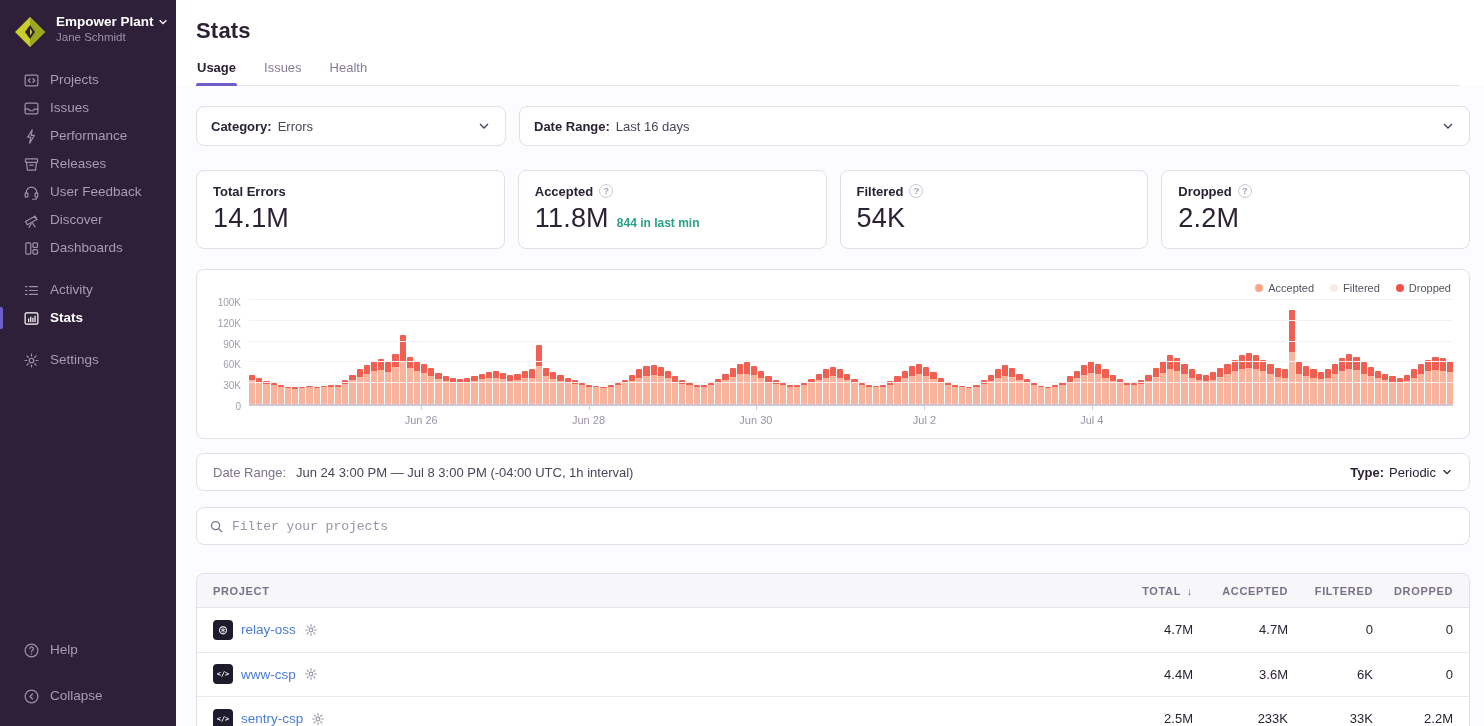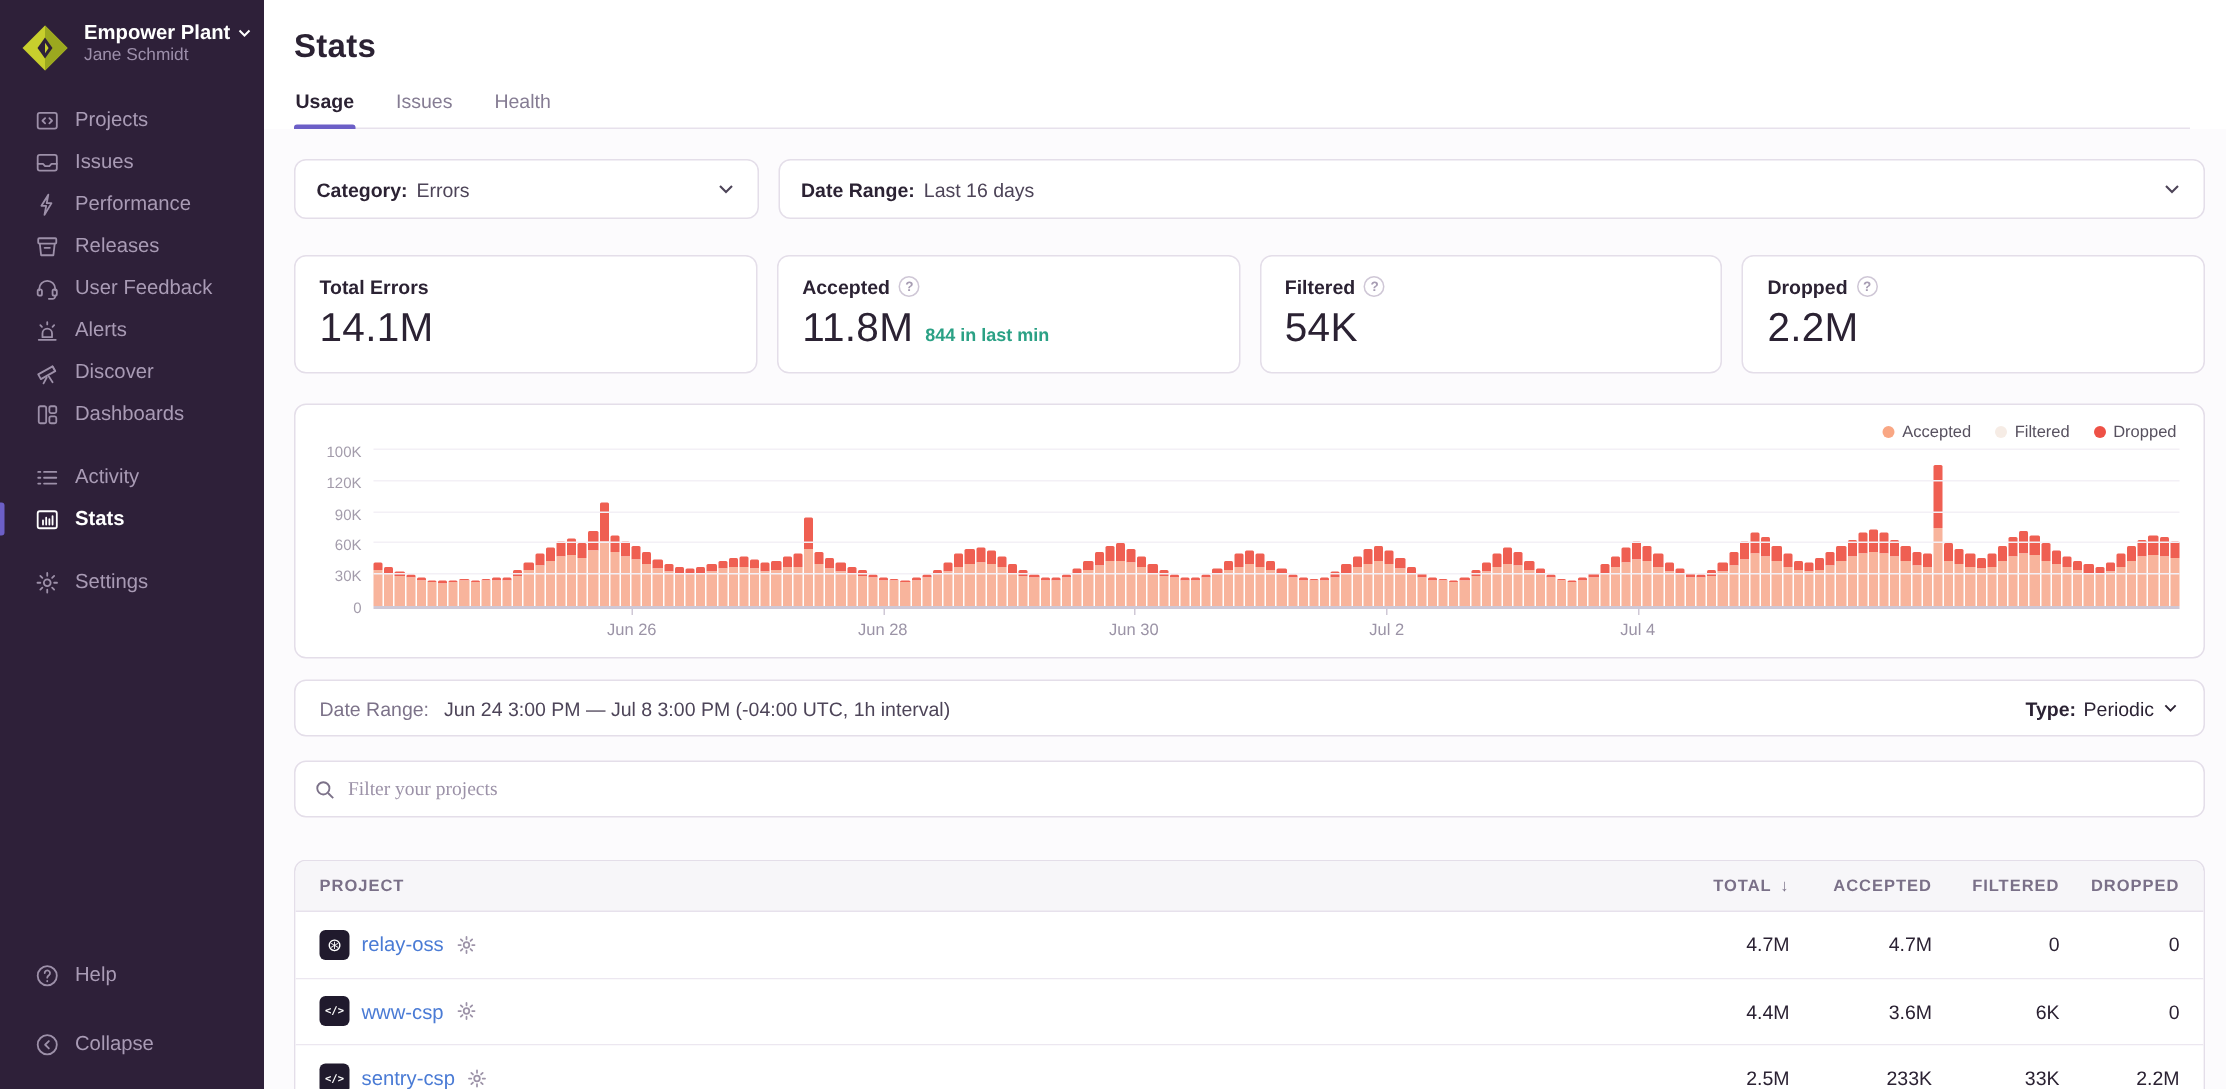--- a/index.html
+++ b/index.html
@@ -76,21 +76,21 @@
   .range-bar { margin-top:14px; height:38px; display:flex; align-items:center; padding:0 16px; font-size:13px; }
   .range-label { color:#7c7289; margin-right:10px; }
   .range-value { color:#4d4458; }
   .range-right { margin-left:auto; display:flex; align-items:center; gap:5px; cursor:pointer; }
   .type-label { font-weight:bold; color:#2b2233; }
   .type-value { color:#2b2233; }
 
   
   .proj-filter { margin-top:16px; height:38px; display:flex; align-items:center; padding:0 12px; gap:8px; }
   .proj-filter input { border:none; outline:none; flex:1; font-size:13px; color:#2b2233;
-                       font-family:Liberation Serif, serif; background:transparent; }
+                       font-family:Liberation Mono, monospace; background:transparent; }
   .proj-filter input::placeholder { color:#9c92a8; }
   .search-icon { color:#7c7289; display:flex; }
 
   
   .table { margin-top:28px; border-radius:8px 8px 0 0; overflow:hidden; border-bottom:none; }
   .t-head { display:grid; grid-template-columns:1fr 110px 95px 85px 80px; background:#f7f6f9;
             border-bottom:1px solid #e7e1ec; height:34px; align-items:center; padding:0 16px; }
   .t-head .th { font-size:11px; font-weight:bold; color:#7a7088; letter-spacing:.06em; text-align:right; cursor:pointer; }
   .t-head .th:first-child { text-align:left; }
   .sort-arrow { font-weight:normal; margin-left:2px; }
@@ -173,28 +173,20 @@
               <rect x="3" y="12.5" width="4" height="6" rx="1.6"></rect>
               <rect x="17" y="12.5" width="4" height="6" rx="1.6"></rect>
               <path d="M19.5 18.5v.5a2.5 2.5 0 01-2.5 2.5h-3.5"></path>
             </svg>
           </span>
           <span class="nav-label">User Feedback</span>
         </div>
         <div class="nav-item">
           <span class="nav-icon">
             <svg width="17" height="17" viewBox="0 0 24 24" fill="none" stroke="currentColor" stroke-width="1.7" stroke-linecap="round" stroke-linejoin="round">
-              <path d="M7.5 14.5a4.5 4.5 0 019 0V18h-9zM4 20.5h16M12 4v2M5.5 6.8L7 8.3M18.5 6.8L17 8.3"></path>
-            </svg>
-          </span>
-          <span class="nav-label">Alerts</span>
-        </div>
-        <div class="nav-item">
-          <span class="nav-icon">
-            <svg width="17" height="17" viewBox="0 0 24 24" fill="none" stroke="currentColor" stroke-width="1.7" stroke-linecap="round" stroke-linejoin="round">
               <path d="M3.5 13.5L17 6l2.5 4.5L6 18z"></path>
               <path d="M11.5 16.5l-3 5.5M13.5 15.5l3.5 5.5M17 6l2.5 4.5"></path>
             </svg>
           </span>
           <span class="nav-label">Discover</span>
         </div>
         <div class="nav-item">
           <span class="nav-icon">
             <svg width="17" height="17" viewBox="0 0 24 24" fill="none" stroke="currentColor" stroke-width="1.7" stroke-linecap="round" stroke-linejoin="round">
               <rect x="4" y="4" width="7" height="16" rx="1.5"></rect>

